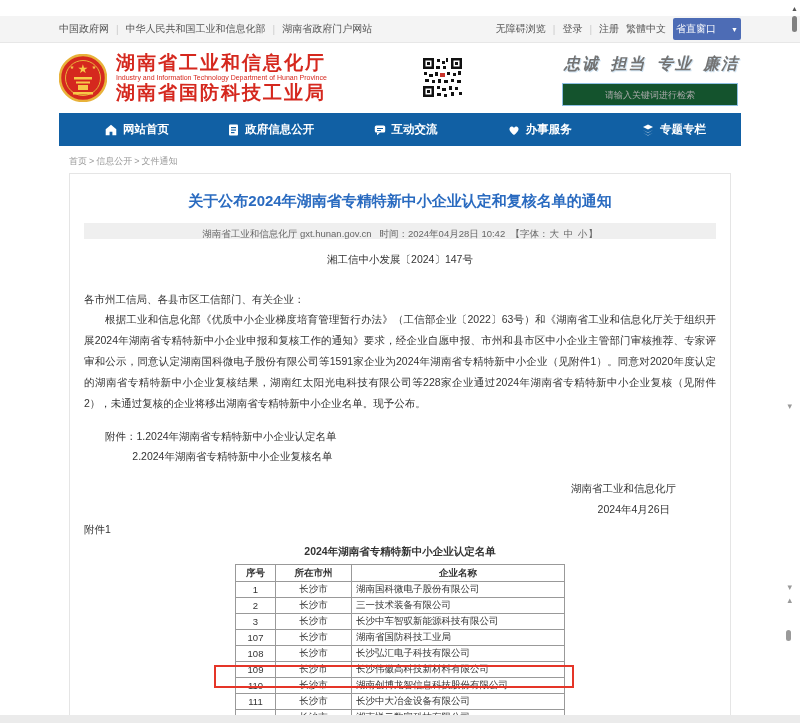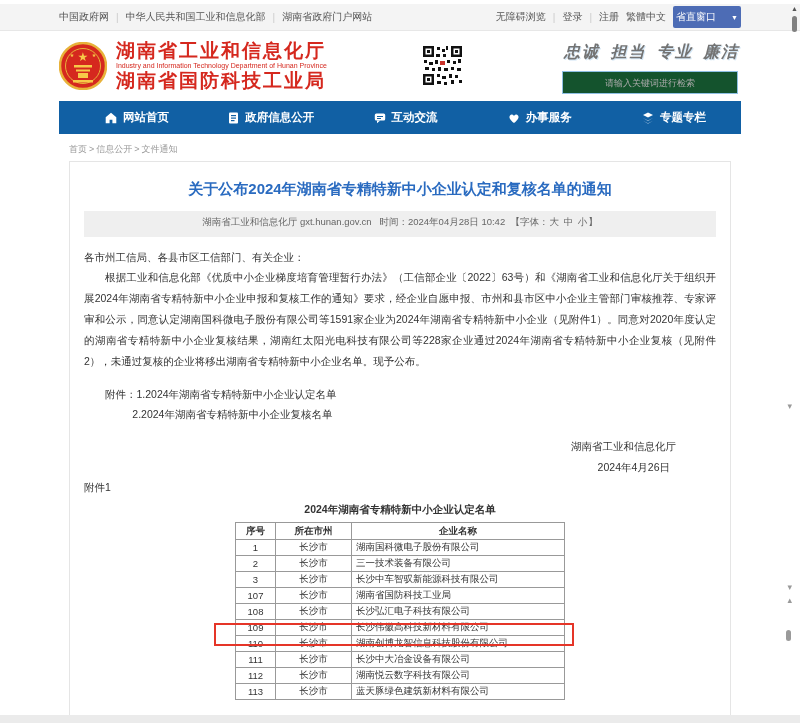--- a/index.html
+++ b/index.html
@@ -2,21 +2,21 @@
 <html><head>
 <meta charset="utf-8">
 <style>
   * { margin:0; padding:0; box-sizing:border-box; }
   html,body { background:#fff; }
   body { font-family:"Liberation Sans","DejaVu Sans",sans-serif; }
   .page { position:relative; width:800px; height:723px; margin:0 auto; background:#fff; overflow:hidden; }
 
   
   .topbar { height:27px; background:#f4f4f4; border-bottom:1px solid #e7e7e7; }
-  .topbar-inner { width:682px; margin:4px auto; height:100%; display:flex; justify-content:space-between; align-items:center; font-size:10px; color:#555; }
+  .topbar-inner { width:682px; margin:16px auto; height:100%; display:flex; justify-content:space-between; align-items:center; font-size:10px; color:#555; }
   .tb-left, .tb-right { display:flex; align-items:center; gap:7px; }
   .tb-link { cursor:pointer; white-space:nowrap; }
   .tb-sep { color:#ccc; }
   .gov-btn { background:#4d6cb5; color:#fff; border:none; border-radius:2px; font-size:10px; padding:4px 3px; cursor:pointer; display:flex; gap:15px; align-items:center;text-align:right; }
   .gov-btn .arr { font-size:7px; }
 
   
   .header { height:70px; background:#fff; }
   .header-inner { position:relative; width:682px; margin:0 auto; height:100%; display:flex; align-items:center; }
   .emblem { width:48px; height:48px; margin-right:9px; flex:0 0 auto; }
@@ -36,21 +36,21 @@
   .nav-item svg { display:block; }
 
   
   .breadcrumb { width:662px; margin:9px auto 5px; font-size:9px; color:#999; }
   .bc-link { cursor:pointer; }
   .bc-sep { margin:0 2px; }
 
   
   .article { width:662px; margin:0 auto; background:#fff; border:1px solid #e5e5e5; padding:16px 14px 0; min-height:560px; color:#333; }
   .a-title { text-align:center; color:#2a6bc0; font-size:15px; font-weight:bold; margin:2px 0 12px; }
-  .a-meta { background:#efefef; height:26px; line-height:22px; text-align:center; font-size:9.5px; color:#666; margin-bottom:14px; }
+  .a-meta { background:#efefef; height:16px; line-height:22px; text-align:center; font-size:9.5px; color:#666; margin-bottom:14px; }
   .a-meta .fs { cursor:pointer; margin:0 1px; }
   .doc-num { text-align:center; font-size:10.5px; margin:8px 0 26px; }
   .saluta { font-size:10.5px; margin-bottom:2px; }
   .body-p { font-size:10.5px; line-height:21px; text-align:justify; text-indent:2em; }
   .attach-block { margin-top:12px; font-size:10.5px; line-height:20px; }
   .attach-l1 { padding-left:2em; cursor:pointer; }
   .attach-l2 { padding-left:4.6em; cursor:pointer; }
   .signer { text-align:right; font-size:10.5px; margin-top:16px; padding-right:40px; }
   .sign-date { text-align:right; font-size:10.5px; margin-top:7px; padding-right:46px; }
   .appendix { font-size:10.5px; margin-top:6px; }
@@ -220,20 +220,21 @@
 
   <div class="article">
     <div class="a-title">关于公布2024年湖南省专精特新中小企业认定和复核名单的通知</div>
 
     <div class="a-meta">
       <span>湖南省工业和信息化厅 gxt.hunan.gov.cn</span>&nbsp;&nbsp;
       <span>时间：2024年04月28日 10:42</span>&nbsp;
       <span>【字体：</span><span class="fs">大</span> <span class="fs">中</span> <span class="fs">小</span><span>】</span>
     </div>
 
+    <div class="doc-num">湘工信中小发展〔2024〕147号</div>
 
     <div class="saluta">各市州工信局、各县市区工信部门、有关企业：</div>
     <p class="body-p">根据工业和信息化部《优质中小企业梯度培育管理暂行办法》（工信部企业〔2022〕63号）和《湖南省工业和信息化厅关于组织开展2024年湖南省专精特新中小企业申报和复核工作的通知》要求，经企业自愿申报、市州和县市区中小企业主管部门审核推荐、专家评审和公示，同意认定湖南国科微电子股份有限公司等1591家企业为2024年湖南省专精特新中小企业（见附件1）。同意对2020年度认定的湖南省专精特新中小企业复核结果，湖南红太阳光电科技有限公司等228家企业通过2024年湖南省专精特新中小企业复核（见附件2），未通过复核的企业将移出湖南省专精特新中小企业名单。现予公布。</p>
 
     <div class="attach-block">
       <div class="attach-l1"><span>附件：</span><span>1.2024年湖南省专精特新中小企业认定名单</span></div>
       <div class="attach-l2"><span>2.2024年湖南省专精特新中小企业复核名单</span></div>
     </div>
 
     <div class="signer">湖南省工业和信息化厅</div>

